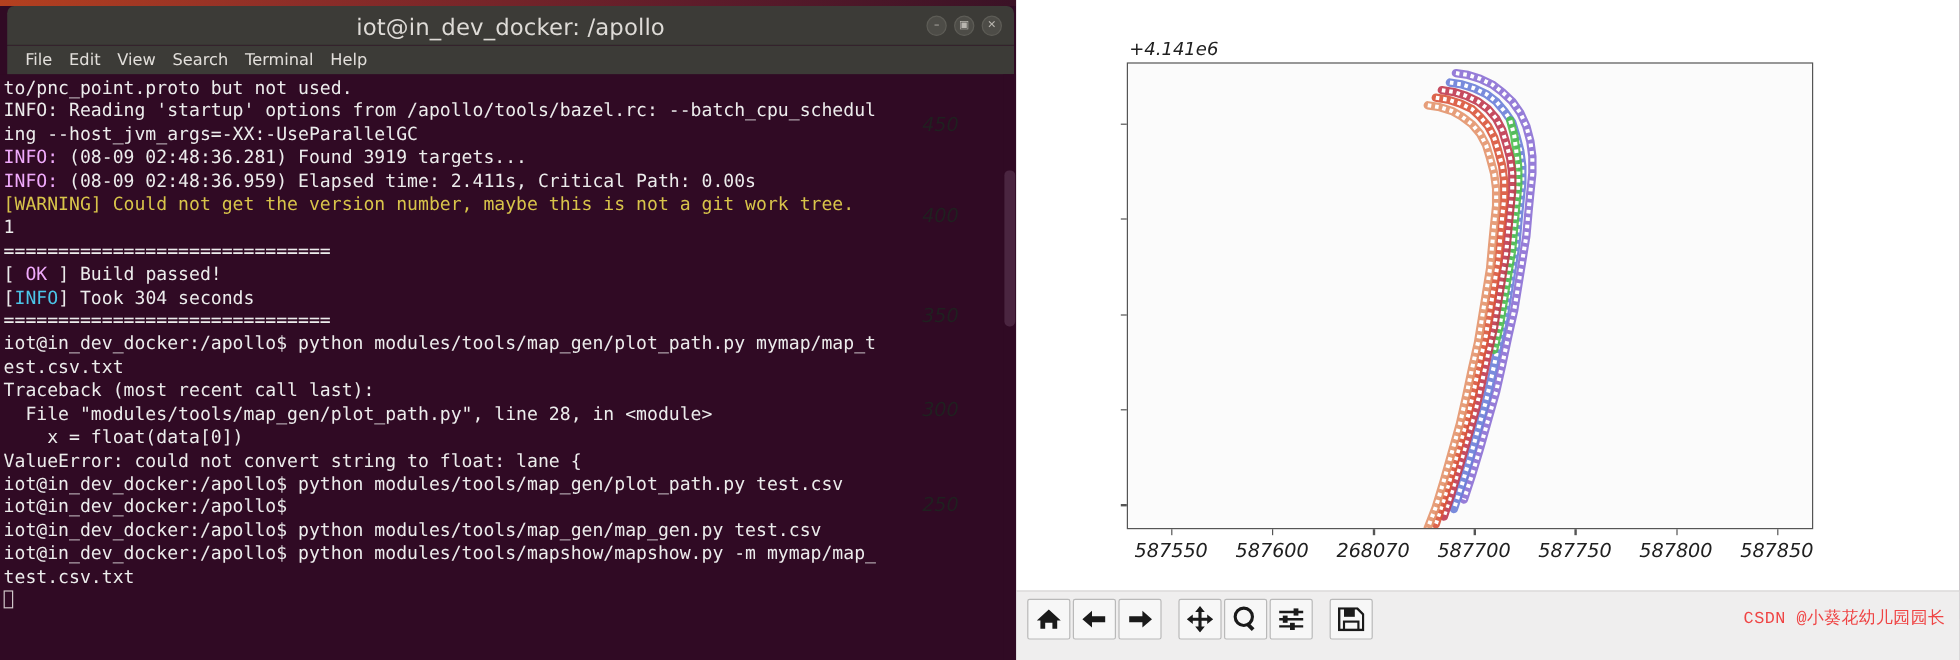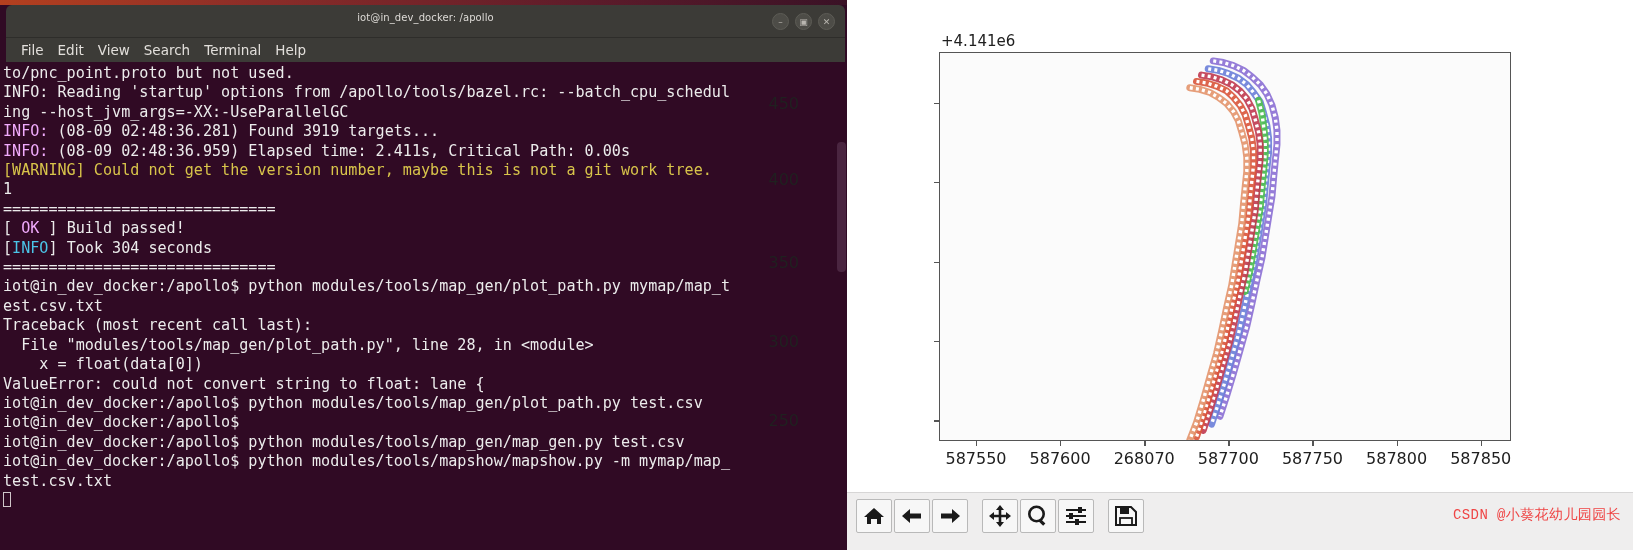--- a/index.html
+++ b/index.html
@@ -25,21 +25,21 @@
   #titlebar {
     position: absolute; left: 6px; top: 5px; right: 2px; height: 33px;
     background: #3c3b37;
     border-top-left-radius: 6px; border-top-right-radius: 6px;
     border-bottom: 1px solid #2e2d2a;
   }
   #window-title {
     position: absolute; left: 0; right: 0; top: 7px;
     text-align: center;
     color: #dedbd7;
-    font-size: 10px;
+    font-size: 19px;
     font-family: "DejaVu Sans", sans-serif;
     letter-spacing: .1px;
   }
   .winbtn {
     position: absolute; top: 8px;
     width: 17px; height: 17px; border-radius: 50%;
     background: #4d4c47;
     border: 1px solid #5d5c56;
     cursor: pointer;
   }
@@ -111,20 +111,21 @@
   
   #plot-window {
     position: absolute; left: 847px; top: 0;
     width: 786px; height: 550px;
     background: #ffffff;
   }
   #figure-canvas {
     position: absolute; left: 0; top: 0;
     width: 654px; height: 492px;
     background: #ffffff;
+    font-style: italic;
   }
   #axes {
     position: absolute;
     left: 92px; top: 52px;
     width: 572px; height: 389px;
     background: #fbfbfb;
     border: 1.3px solid #555;
   }
   #offset-label {
     position: absolute; left: 94px; top: 32px;

